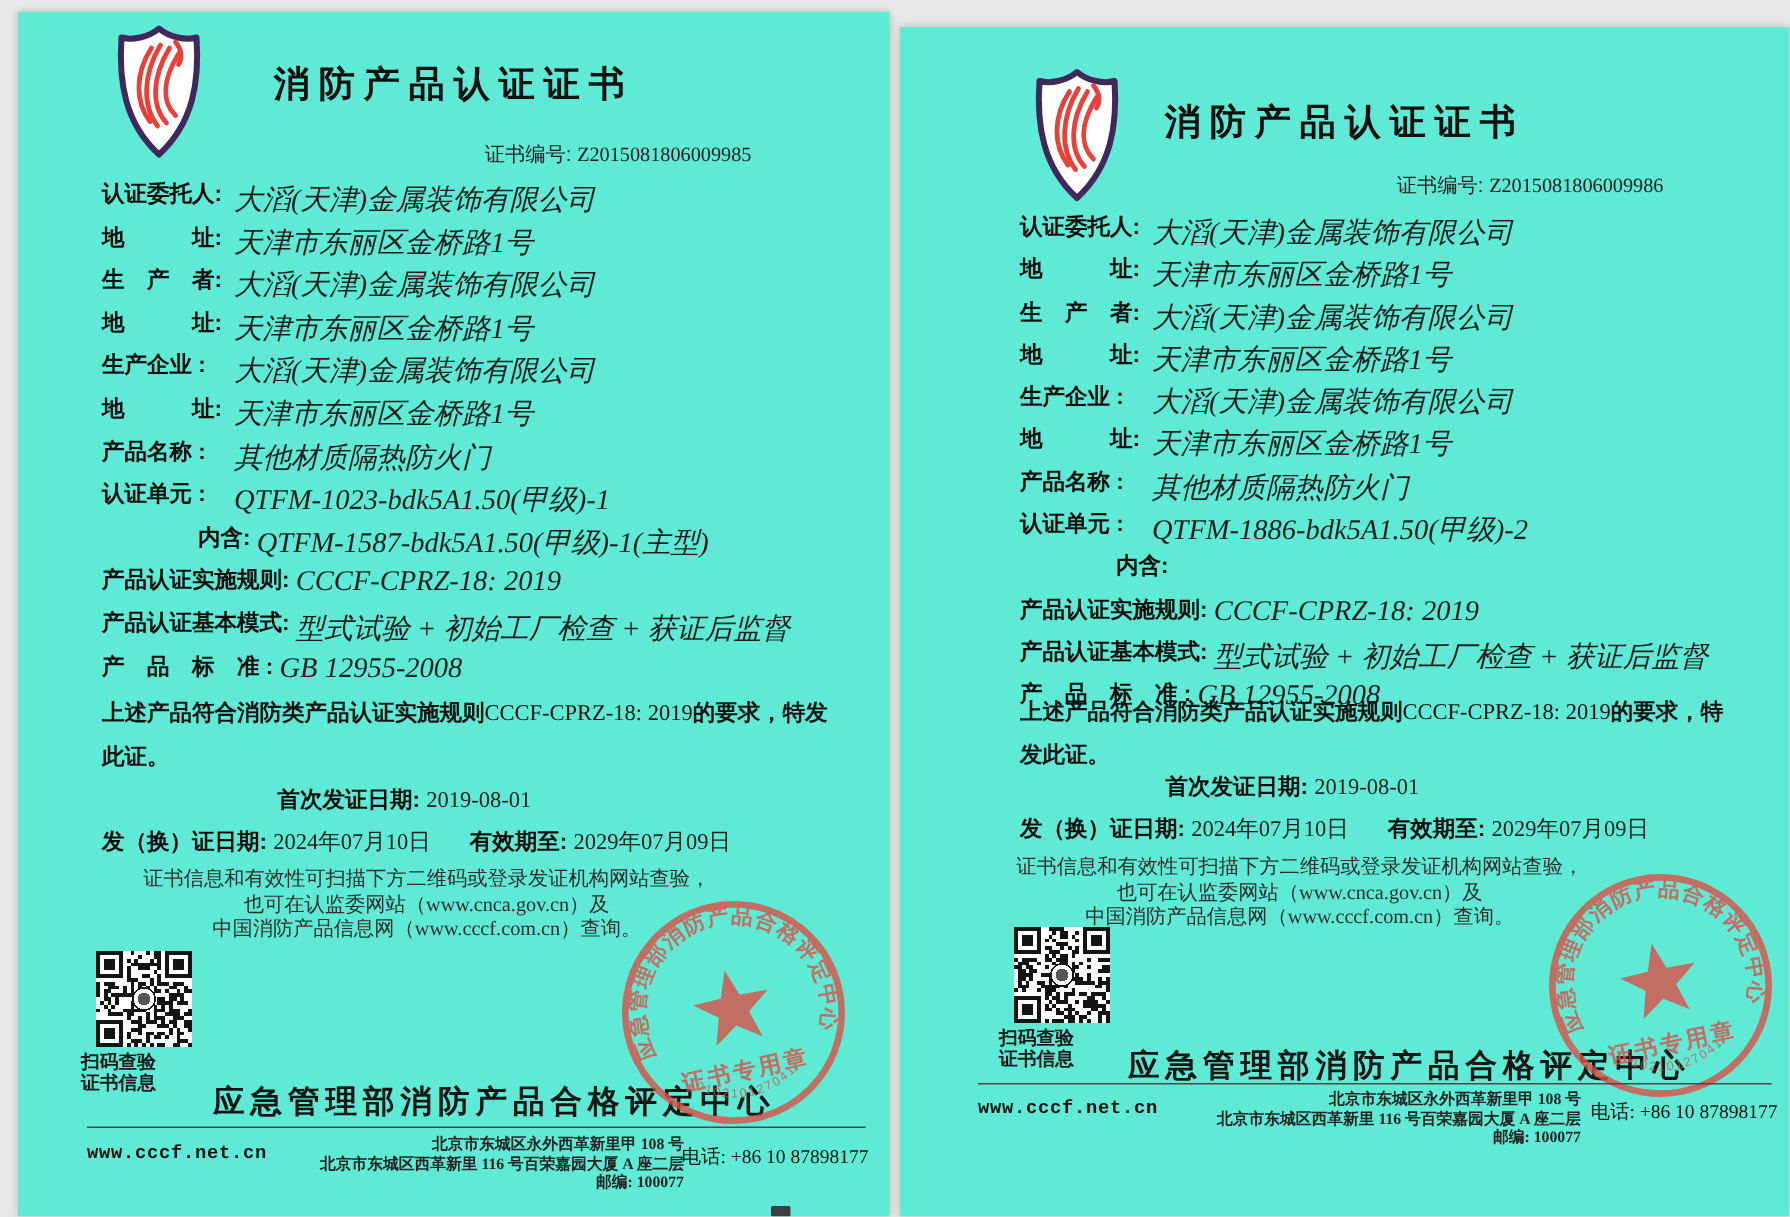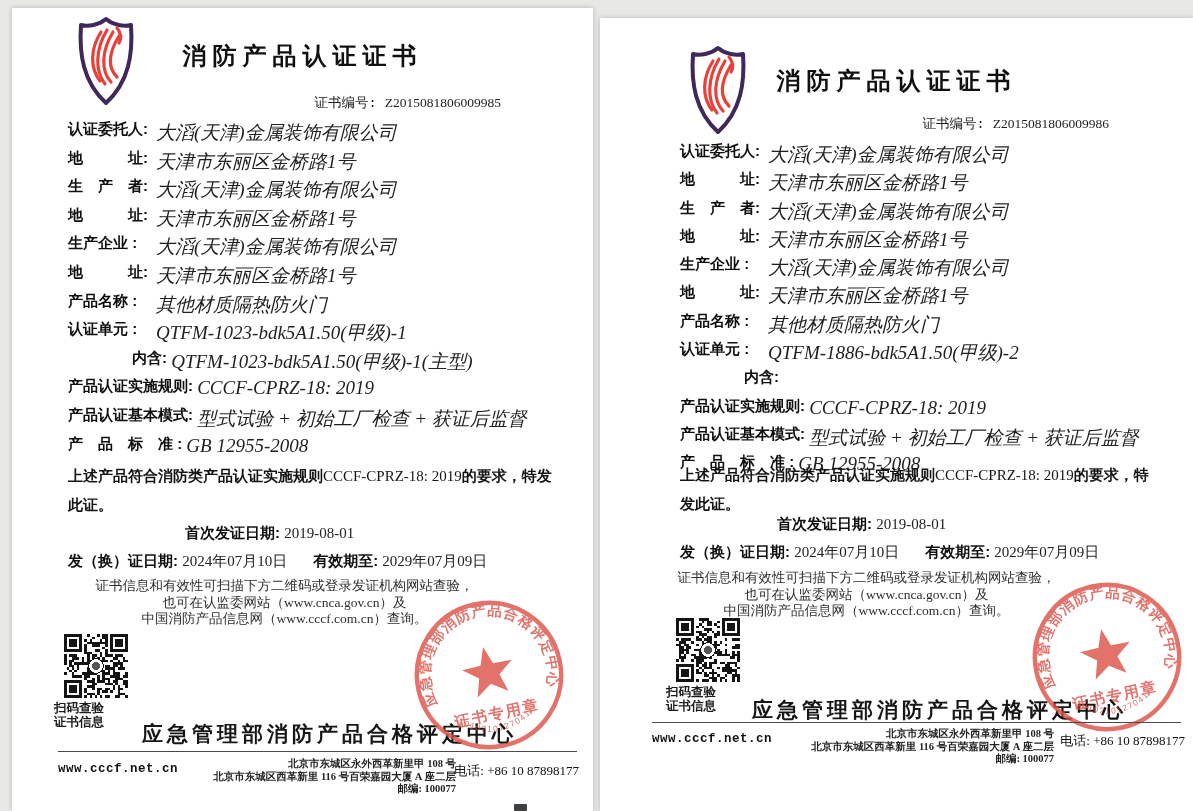--- a/index.html
+++ b/index.html
@@ -3,41 +3,41 @@
 <meta charset="utf-8">
 <style>
   html,body{margin:0;padding:0;}
   body{
     width:1193px;height:811px;position:relative;overflow:hidden;
     background:#e8e8e6;
     font-family:"Liberation Serif","DejaVu Serif",serif;
     color:#222;
   }
   .page{
-    position:absolute;background:#ffffff;
+    position:absolute;background:#5eead4;
     box-shadow:0 0 5px rgba(0,0,0,.22);
   }
   #pageL{left:12px;top:8px;width:581px;height:803px;}
   #pageR{left:600px;top:18px;width:593px;height:793px;}
 
   .logo{position:absolute;width:60px;height:90px;}
   #pageL .logo{left:64px;top:8px;}
   #pageR .logo{left:88px;top:27px;}
 
   .title{
     position:absolute;left:0;right:0;text-align:center;
     font-size:24px;font-weight:bold;letter-spacing:6px;color:#101010;
   }
   #pageL .title{top:32px;}
   #pageR .title{top:47px;}
 
   .cert-no{position:absolute;font-size:13.5px;color:#1d1d1d;white-space:pre;}
   #pageL .cert-no{top:86px;right:92px;}
   #pageR .cert-no{top:97px;right:84px;}
-  .cert-no .lab{font-family:Liberation Mono, monospace;margin-left:27px;}
+  .cert-no .lab{font-family:Liberation Sans, sans-serif;margin-left:27px;}
 
   .fields{position:absolute;}
   #pageL .fields{left:56px;top:112px;right:12px;}
   #pageR .fields{left:80px;top:124px;right:12px;}
   .frow{height:28.6px;display:flex;align-items:flex-start;}
   #pageR .frow{height:28.3px;}
   .flab{
     font-family:"Liberation Sans",sans-serif;font-weight:bold;
     font-size:15px;color:#0f0f0f;white-space:pre;min-width:88px;flex:none;
   }
@@ -146,21 +146,21 @@
       <div class="frow">
         <span class="flab">产品名称 : </span>
         <span class="fval">其他材质隔热防火门</span>
       </div>
       <div class="frow">
         <span class="flab">认证单元 : </span>
         <span class="fval">QTFM-1023-bdk5A1.50(甲级)-1</span>
       </div>
       <div class="frow indent">
         <span class="flab">内含: </span>
-        <span class="fval">QTFM-1023-bdk5A1.50(甲级)-1(主型)</span>
+        <span class="fval">QTFM-1587-bdk5A1.50(甲级)-1(主型)</span>
       </div>
       <div class="frow">
         <span class="flab">产品认证实施规则: </span>
         <span class="fval">CCCF-CPRZ-18: 2019</span>
       </div>
       <div class="frow">
         <span class="flab">产品认证基本模式: </span>
         <span class="fval">型式试验 + 初始工厂检查 + 获证后监督</span>
       </div>
       <div class="frow">

